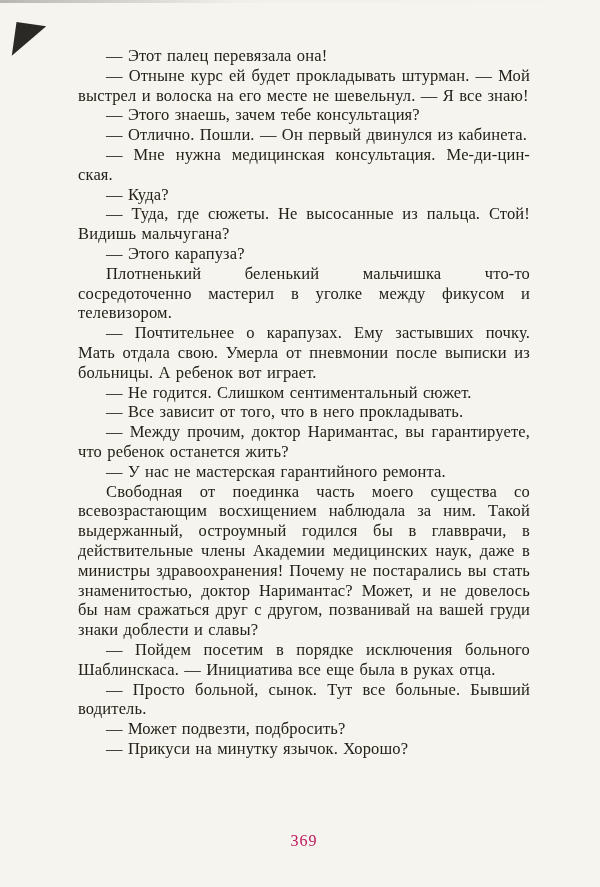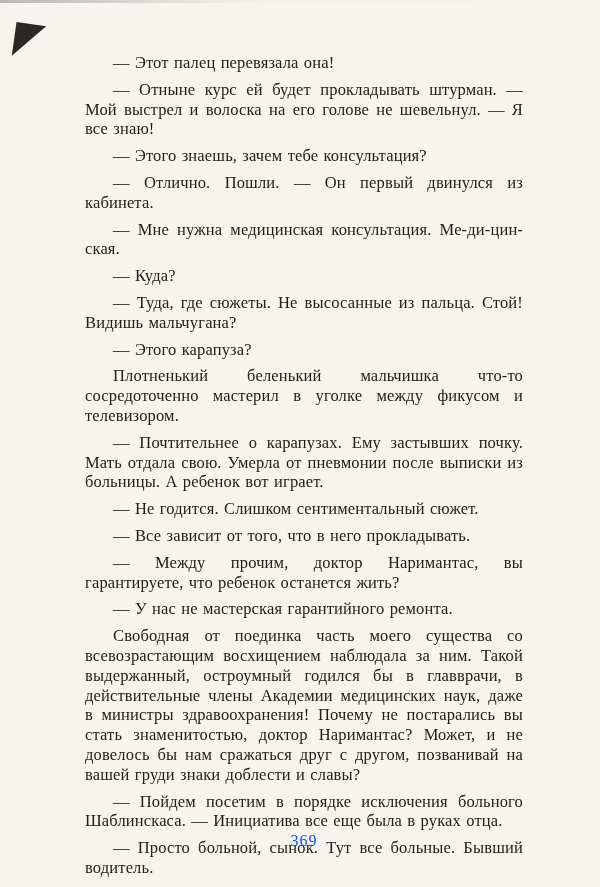--- a/index.html
+++ b/index.html
@@ -39,45 +39,45 @@
     top: 46px;
     width: 452px;
     color: #232118;
     font-size: 16.5px;
     line-height: 19.8px;
     text-align: justify;
     letter-spacing: 0.15px;
     word-spacing: 1px;
   }
   .text-block p {
-    margin: 7px;
+    margin: 0;
     padding: 0;
     text-indent: 28px;
     font-family: Liberation Serif, serif;
   }
   .page-number {
     position: absolute;
     left: 78px;
     top: 832px;
     width: 452px;
     text-align: center;
-    color: #1d4ed8;
+    color: #be185d;
     font-size: 16px;
     letter-spacing: 1px;
   }
 </style>
 </head>
 <body>
 
 <div class="scan-artifact-corner"></div>
 <div class="scan-edge-top"></div>
 
 <div class="text-block">
   <p>— Этот палец перевязала она!</p>
-  <p>— Отныне курс ей будет прокладывать штурман. — Мой выстрел и волоска на его голове не шевельнул. — Я все знаю!</p>
+  <p>— Отныне курс ей будет прокладывать штурман. — Мой выстрел и волоска на его месте не шевельнул. — Я все знаю!</p>
   <p>— Этого знаешь, зачем тебе консультация?</p>
   <p>— Отлично. Пошли. — Он первый двинулся из кабинета.</p>
   <p>— Мне нужна медицинская консультация. Ме-ди-цин-ская.</p>
   <p>— Куда?</p>
   <p>— Туда, где сюжеты. Не высосанные из пальца. Стой! Видишь мальчугана?</p>
   <p>— Этого карапуза?</p>
   <p>Плотненький беленький мальчишка что-то сосредоточенно мастерил в уголке между фикусом и телевизором.</p>
   <p>— Почтительнее о карапузах. Ему застывших почку. Мать отдала свою. Умерла от пневмонии после выписки из больницы. А ребенок вот играет.</p>
   <p>— Не годится. Слишком сентиментальный сюжет.</p>
   <p>— Все зависит от того, что в него прокладывать.</p>

